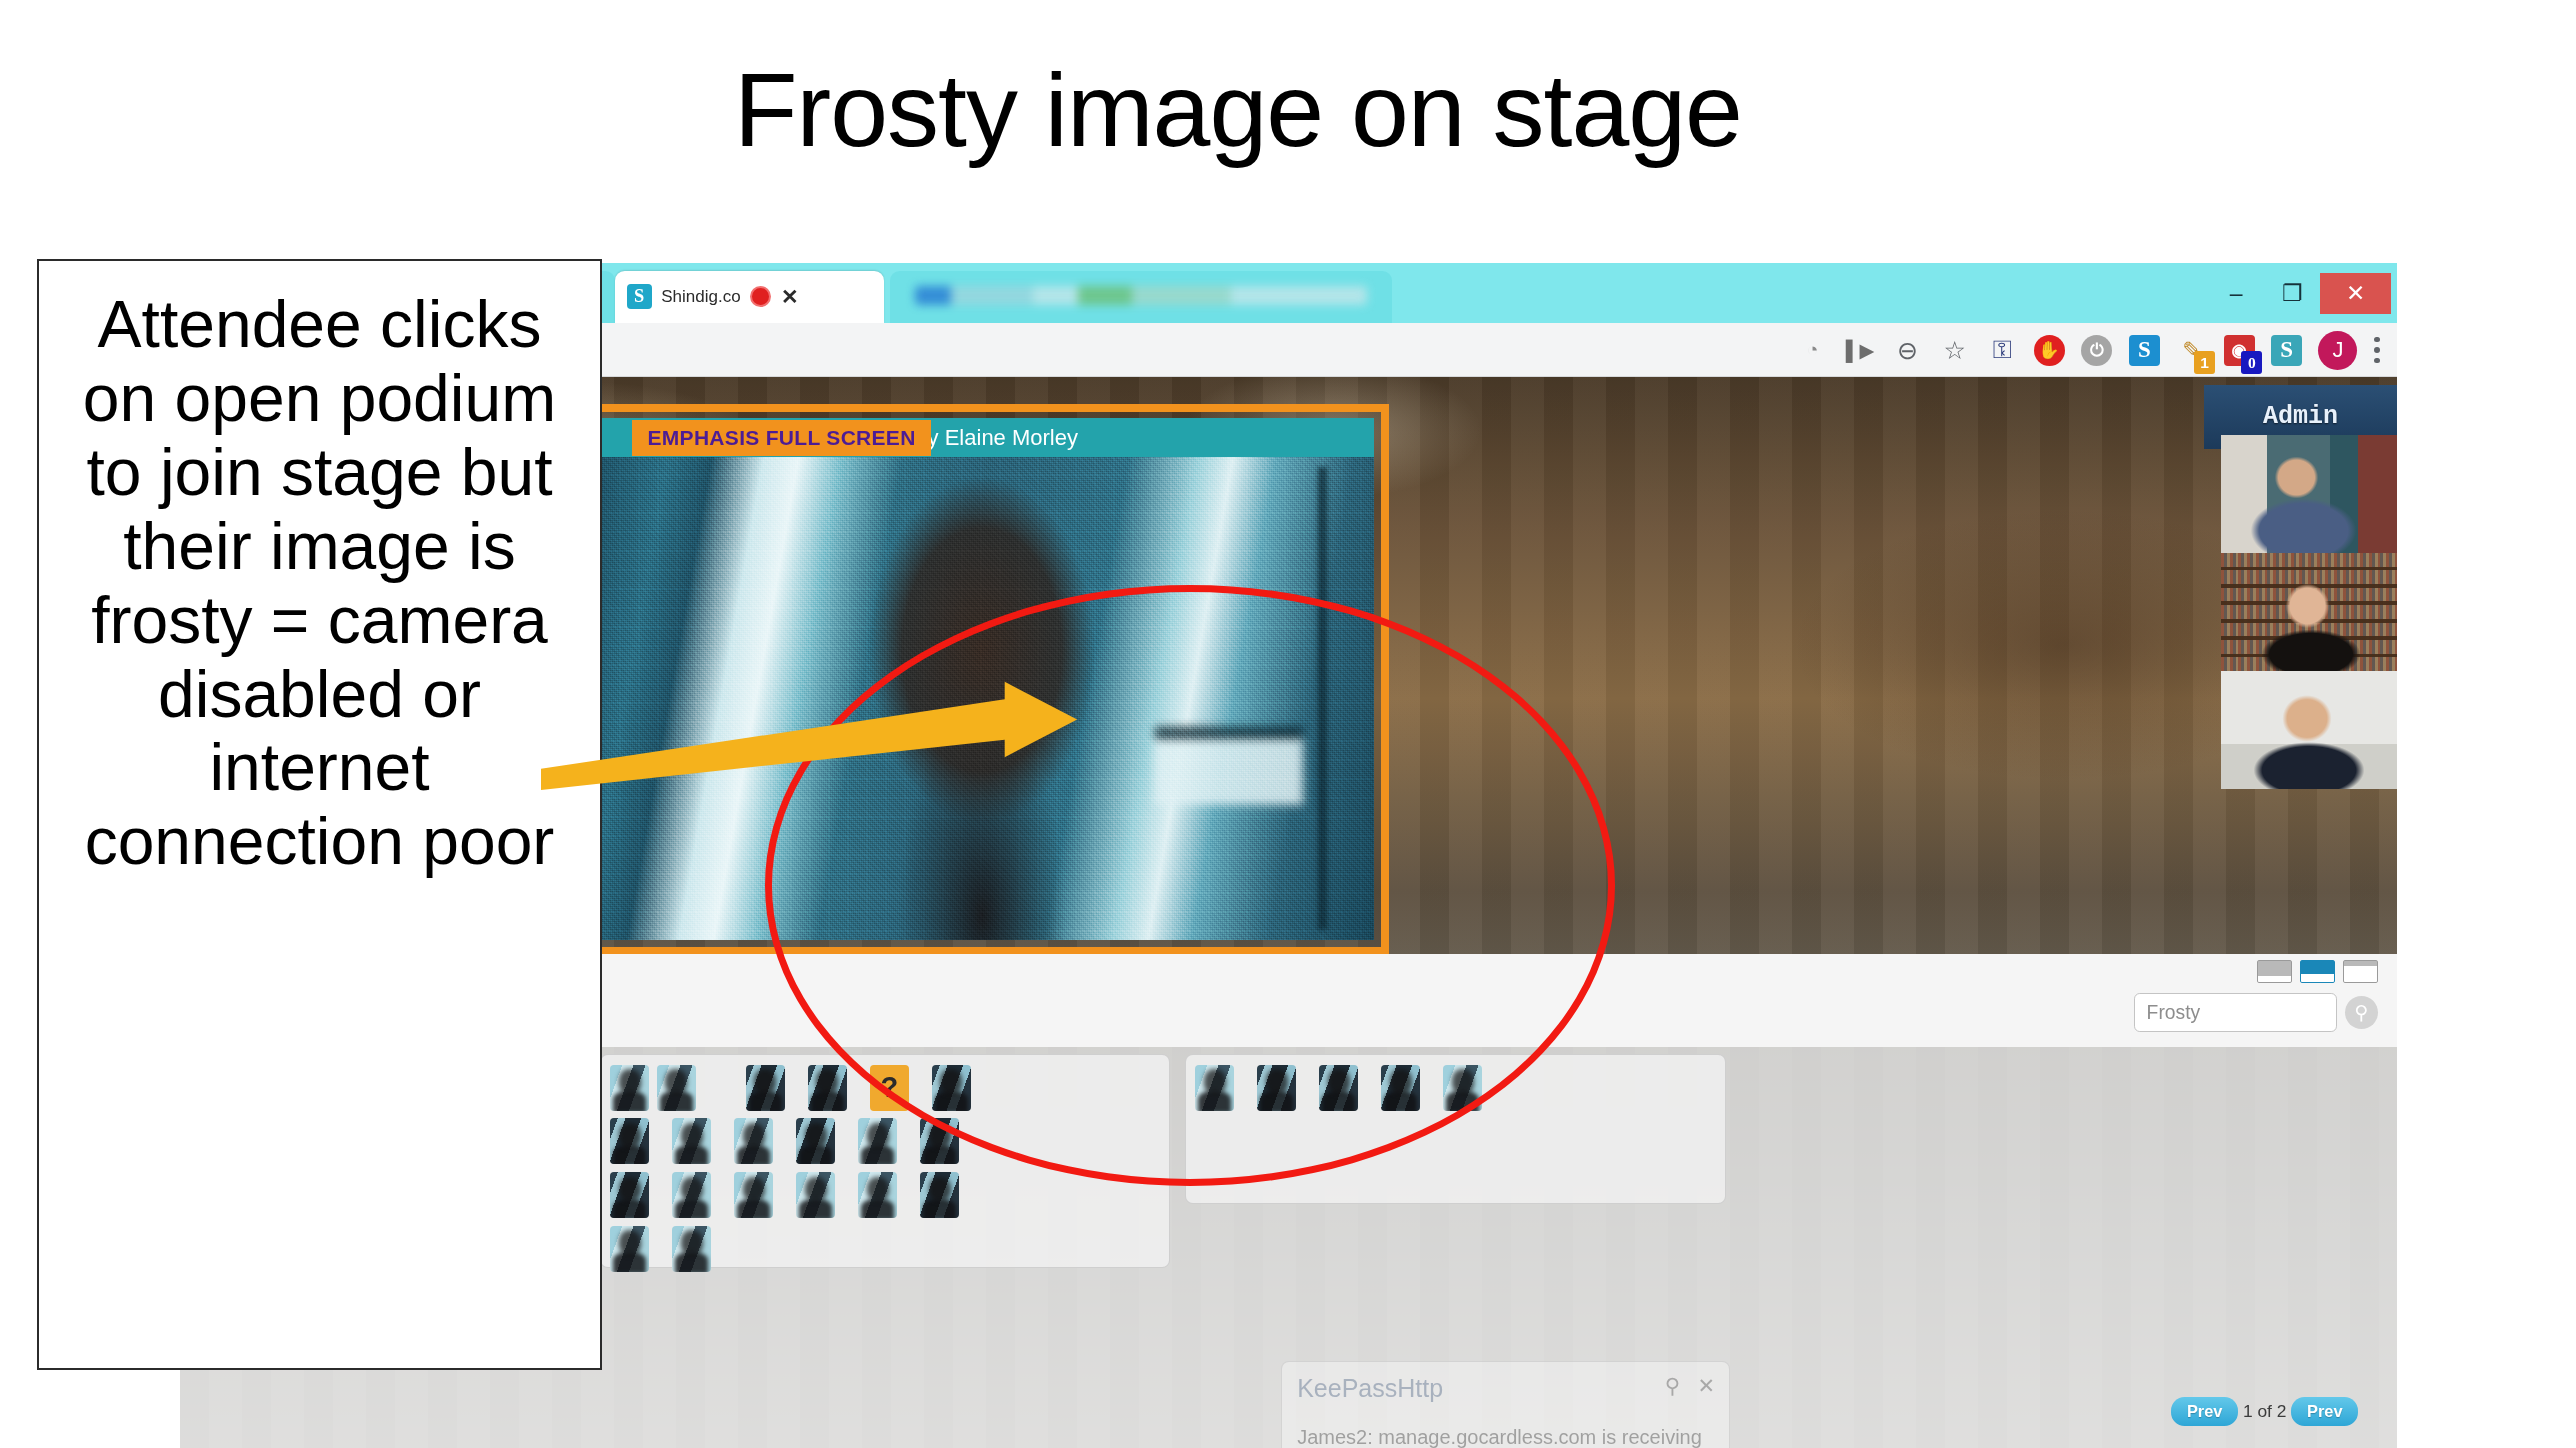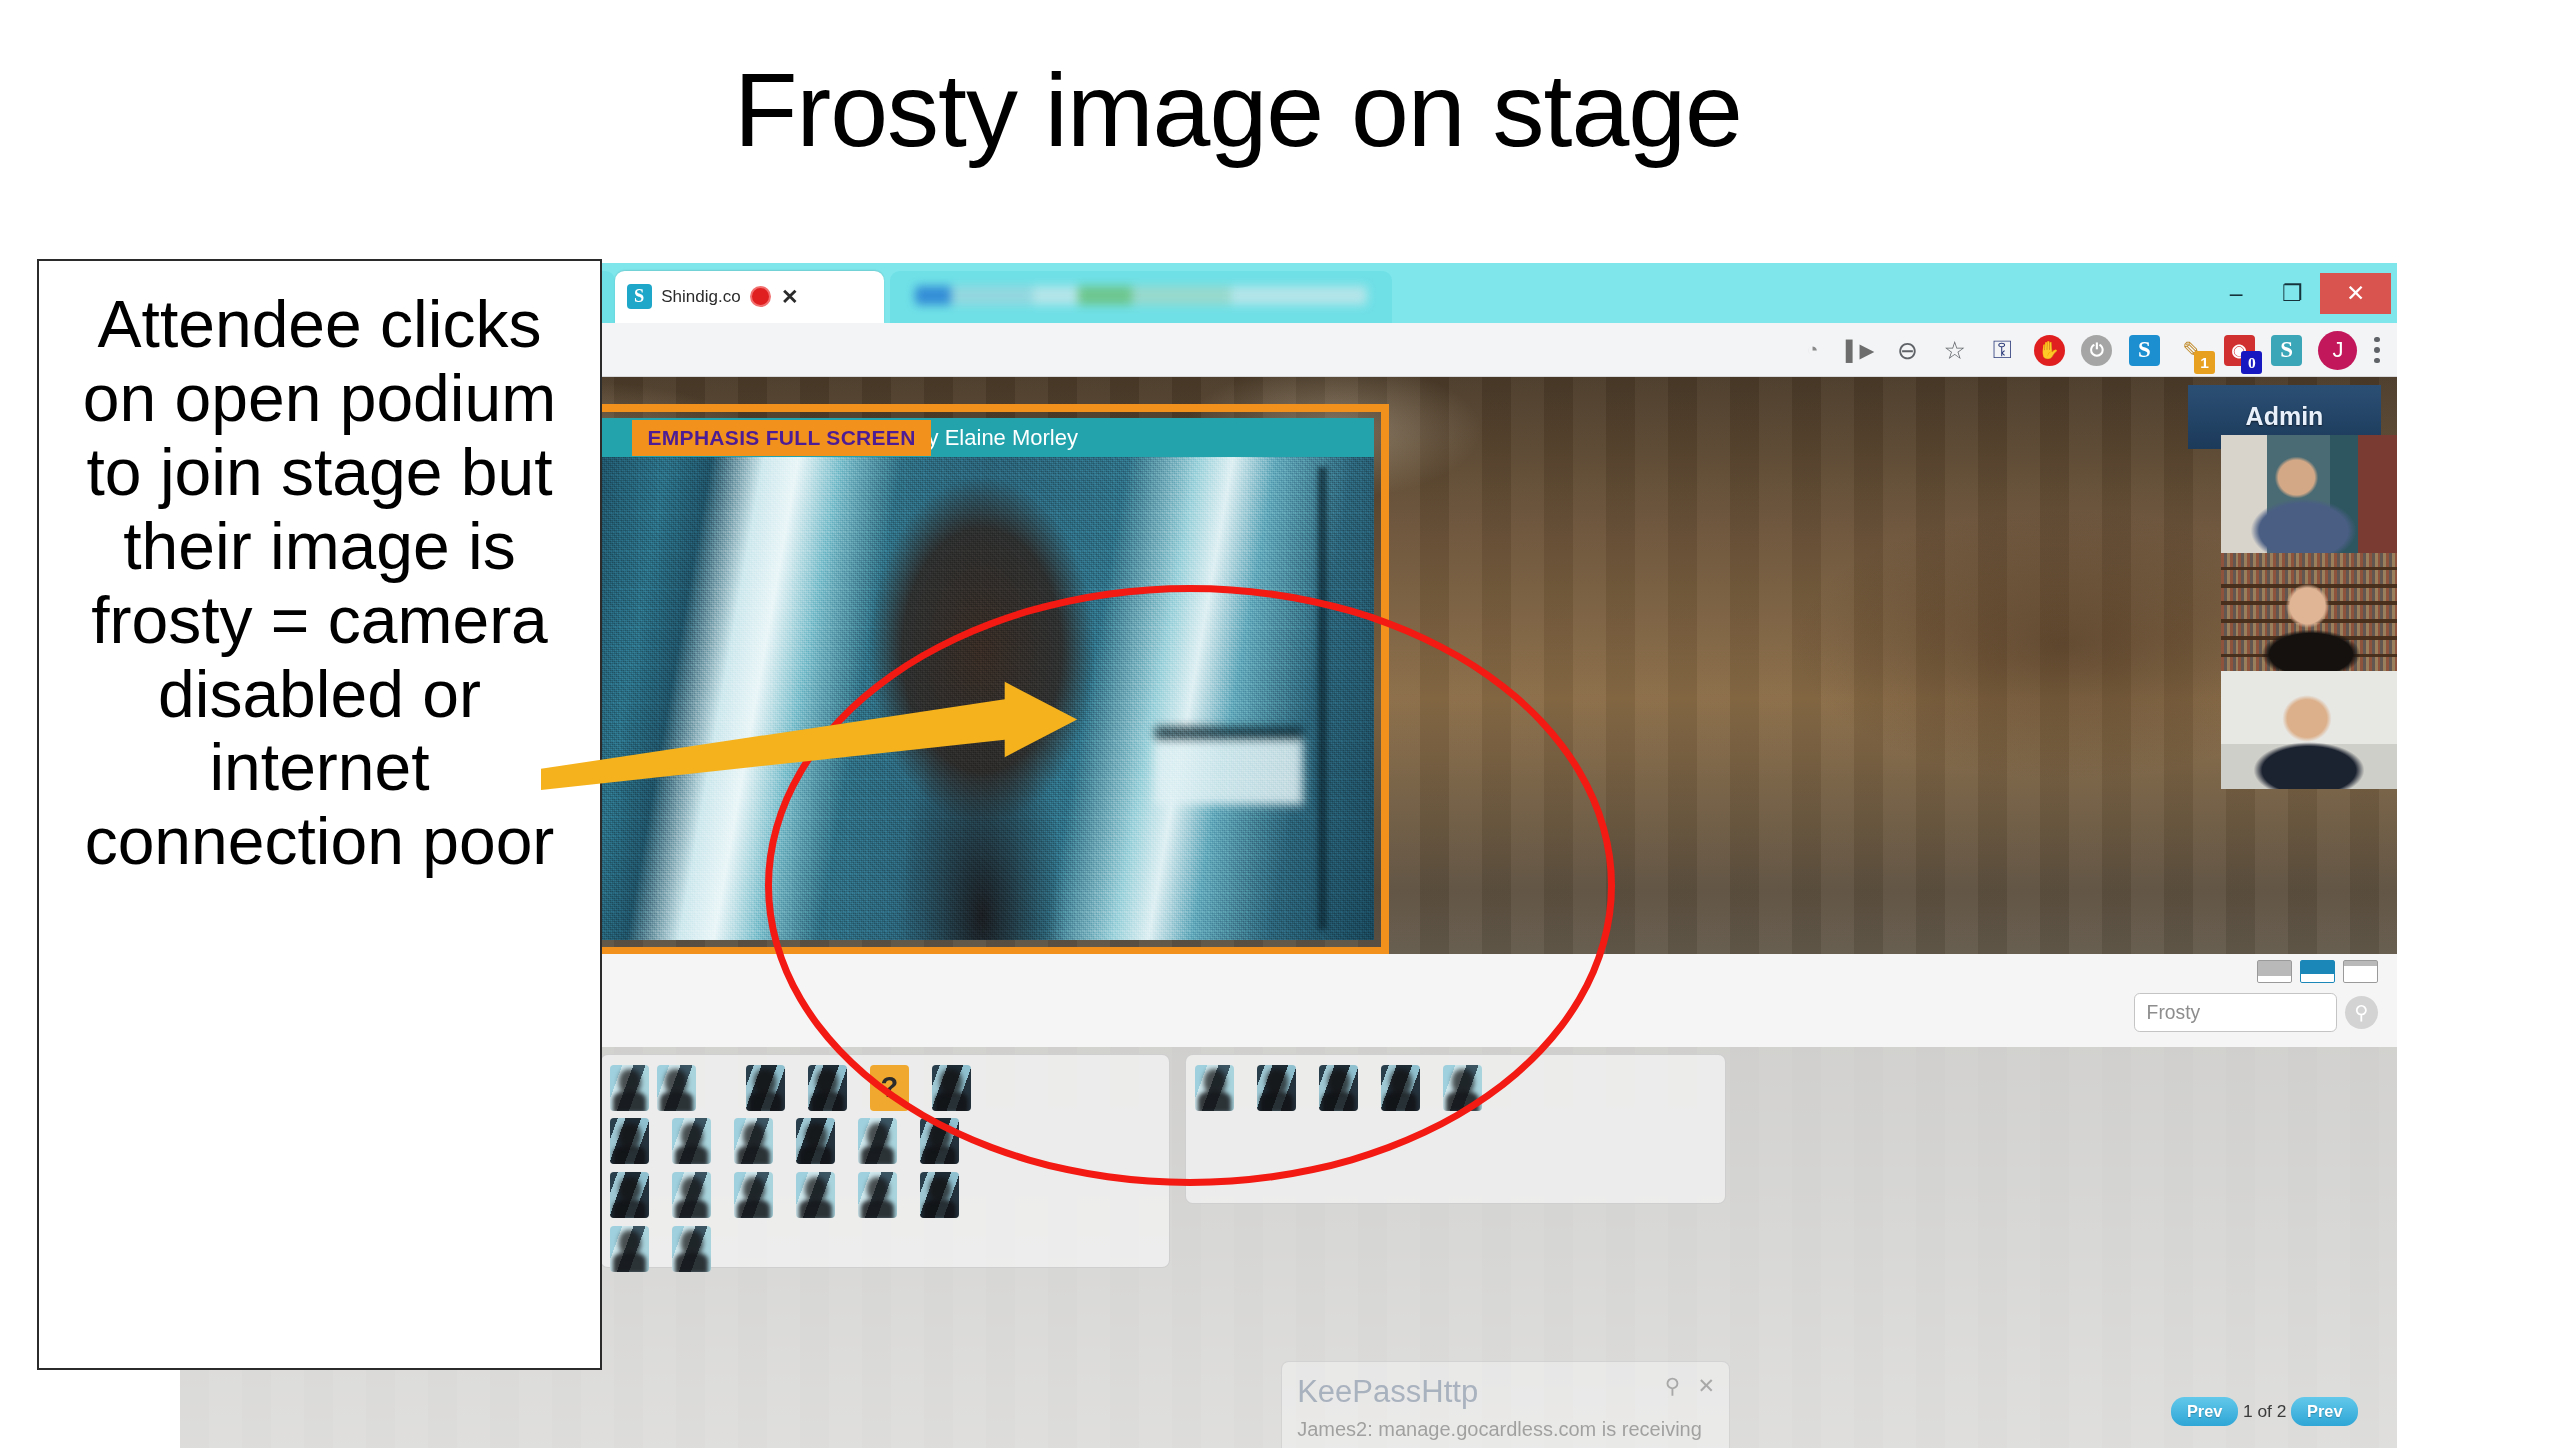--- a/index.html
+++ b/index.html
@@ -101,25 +101,26 @@
     position:absolute; inset:0;
     background:
       radial-gradient(ellipse 290px 116px at 18% 8%, rgba(255,240,200,.35), transparent 70%),
       radial-gradient(ellipse 212px 97px at 52% 5%, rgba(255,245,220,.3), transparent 70%),
       radial-gradient(ellipse 386px 193px at 85% 25%, rgba(60,40,25,.45), transparent 70%),
       repeating-linear-gradient(90deg, rgba(0,0,0,.06) 0 29px, rgba(255,255,255,.03) 29px 62px);
   }
 
   
   .admin-tag {
-    position:absolute; right: 16px; top: 7.7px; width: 193px; height: 64px;
+    position:absolute; right: 0px; top: 7.7px; width: 193px; height: 64px;
     background: linear-gradient(180deg,#2b4f74,#1c3a5a);
     color:#e8f1fb; font-size: 25px; font-weight:700;
     display:flex; align-items:center; justify-content:center;
     text-shadow: 0 1px 1.9px rgba(0,0,0,.6);
+    font-family: Liberation Mono, monospace;
   }
 
   
   .orange-frame {
     position:absolute; left: 5.8px; top: 27px; width: 1203px; height: 551px;
     border: 8.7px solid #f2921d; background: rgba(0,0,0,.05);
   }
 
   
   .panel { position:absolute; background:#111; overflow:hidden; }
@@ -352,21 +353,21 @@
     background: linear-gradient(180deg,#2b4a58 0 18%, #e6d9cd 18% 100%);
   }
   .thumb.real::after{ background: rgba(60,45,40,.55); }
 
   
   #keepass {
     position:absolute; left: 1091px; top: 307px; width: 449px; height: 155px;
     background: rgba(250,250,250,.42); border:1px solid rgba(190,190,190,.5);
     border-radius: 7.7px; padding: 11.6px 15.5px; color: rgba(60,60,60,.42);
   }
-  #keepass .kp-title { font-size: 31px; color: rgba(90,110,140,.45); margin-bottom: 6px; }
+  #keepass .kp-title { font-size: 25px; color: rgba(90,110,140,.45); margin-bottom: 21px; }
   #keepass .kp-body { font-size: 20px; line-height: 1.35; }
   #keepass .kp-tools { position:absolute; right: 13.5px; top: 11.6px; display:flex; gap: 17.4px;
                        font-size: 21px; color: rgba(90,90,90,.45); }
 
   
   .pager { position:absolute; right: 39px; bottom: 23px; display:flex; align-items:center; gap: 5px; }
   .pg-btn {
     background: linear-gradient(180deg,#63c8ea,#2ea6d6); color:#fff; font-size: 16.4px; font-weight:700;
     padding: 4.8px 15.5px; border-radius: 13.5px; text-shadow: 0 1px 1px rgba(0,0,0,.25);
   }

